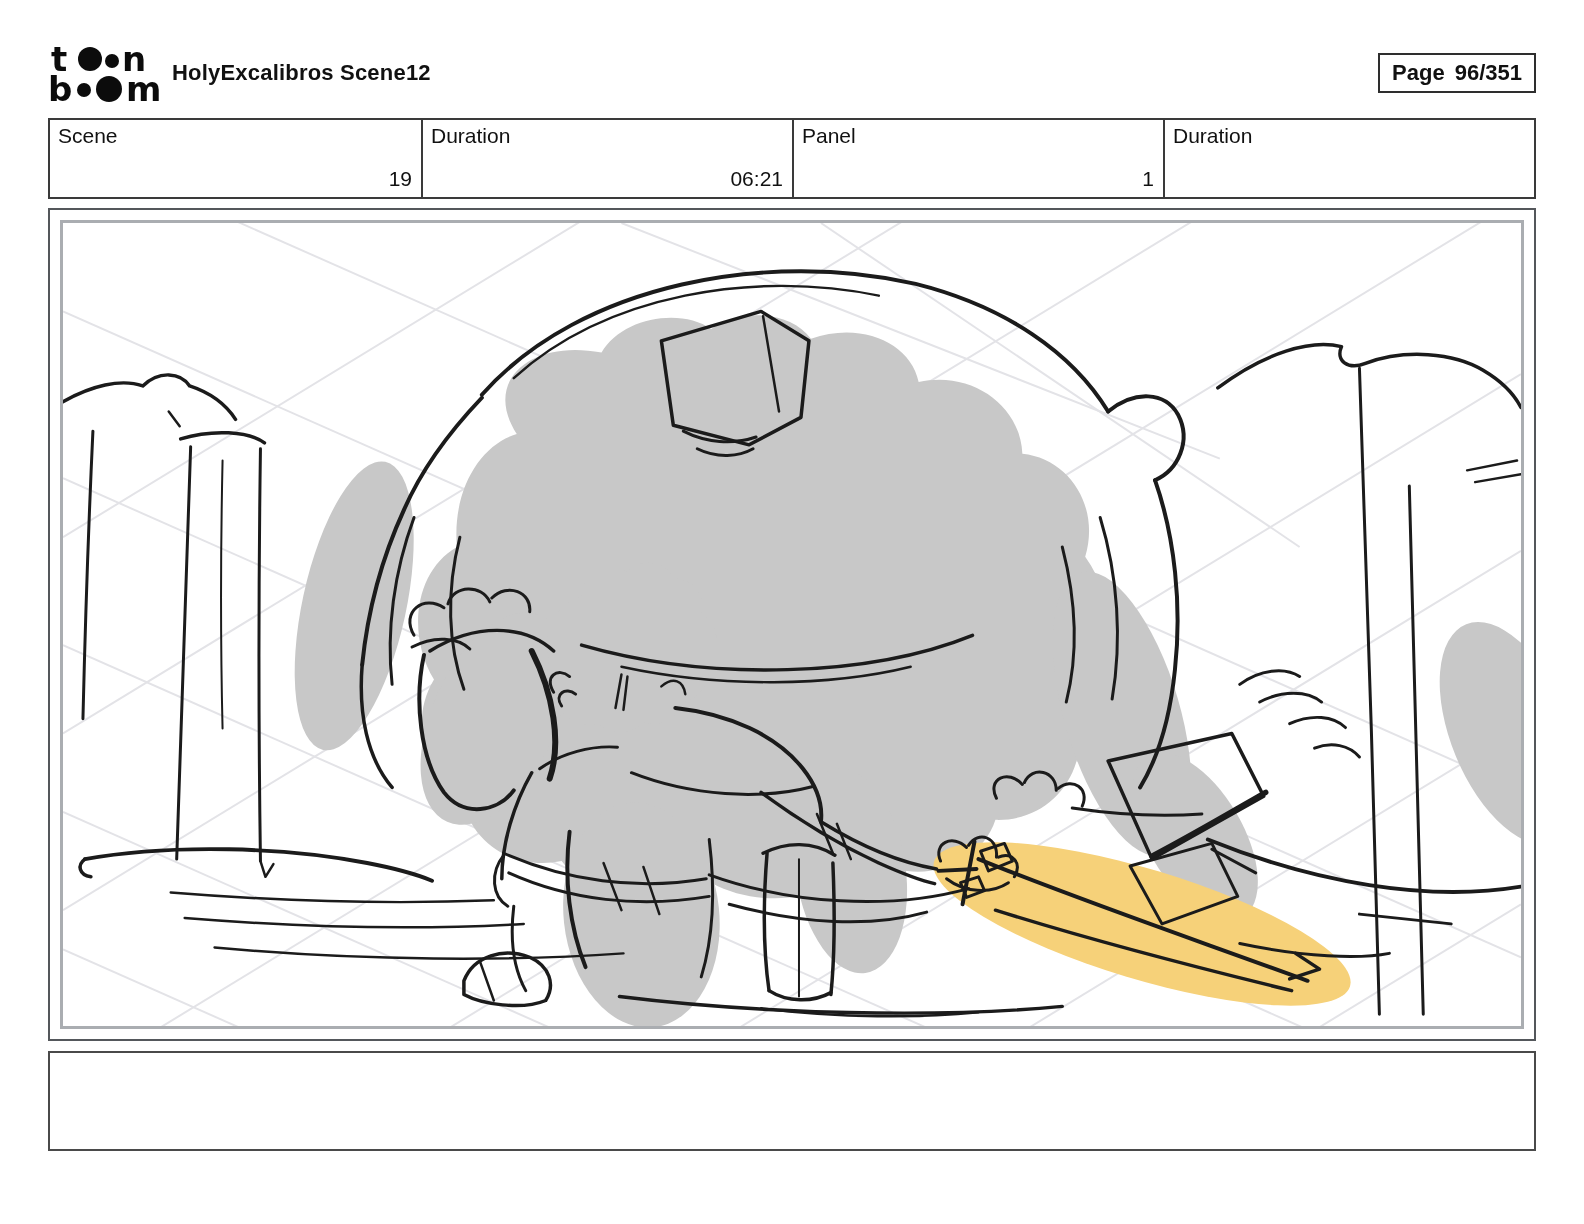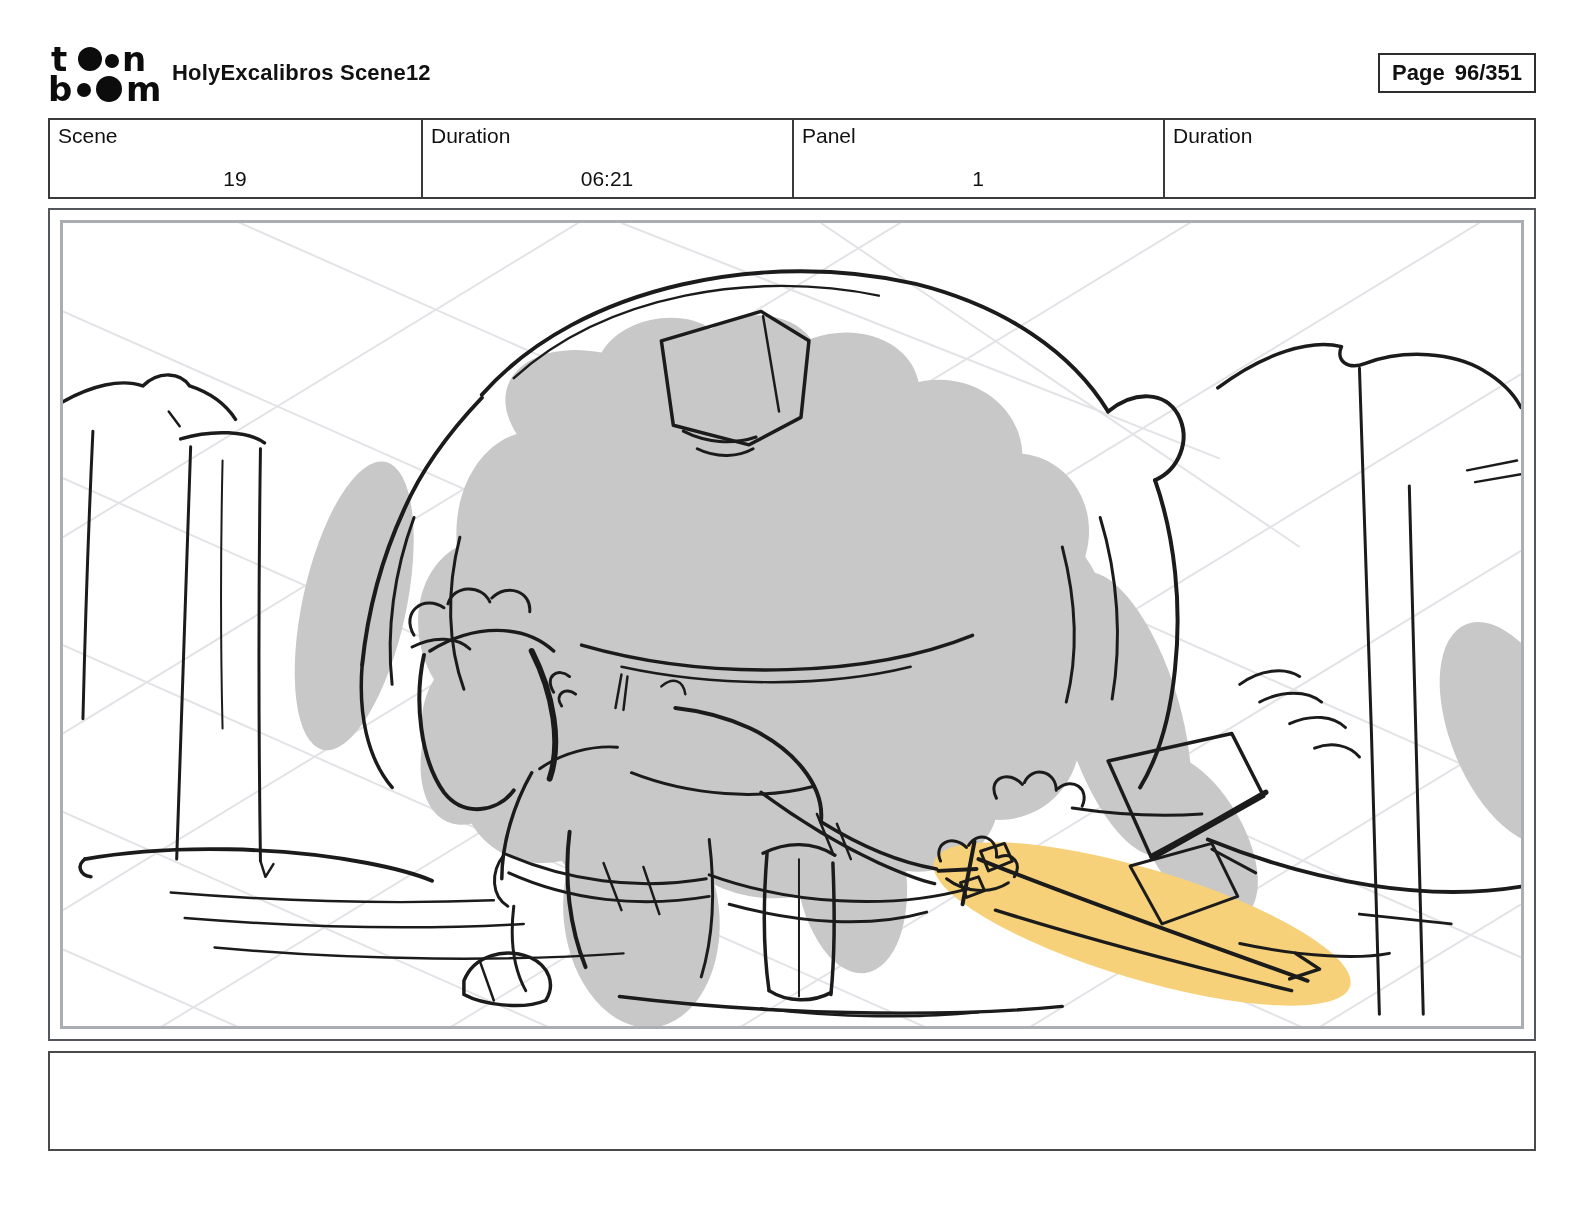--- a/index.html
+++ b/index.html
@@ -20,21 +20,21 @@
     display:flex;gap:10px;align-items:center;background:#fff;
   }
   
   .inforow{
     margin-top:12px;display:grid;grid-template-columns:repeat(4,1fr);
     border:2px solid #3a3a3a;height:81px;box-sizing:border-box;background:#fff;
   }
   .cell{border-left:2px solid #3a3a3a;display:flex;flex-direction:column;justify-content:space-between;box-sizing:border-box;padding:4px 9px 6px 8px;}
   .cell:first-child{border-left:none;}
   .cell .lbl{font-size:21px;}
-  .cell .val{font-size:21px;text-align:center;}
+  .cell .val{font-size:21px;text-align:right;}
   
   .panel{
     margin-top:9px;height:833px;box-sizing:border-box;
     border:2px solid #54575b;padding:10px;background:#fff;
   }
   .panel-inner{height:100%;box-sizing:border-box;border:3px solid #aaadb1;background:#fff;}
   .panel-inner svg{display:block;width:100%;height:100%;}
   
   .caption{
     margin-top:10px;height:100px;box-sizing:border-box;border:2px solid #4a4a4a;

